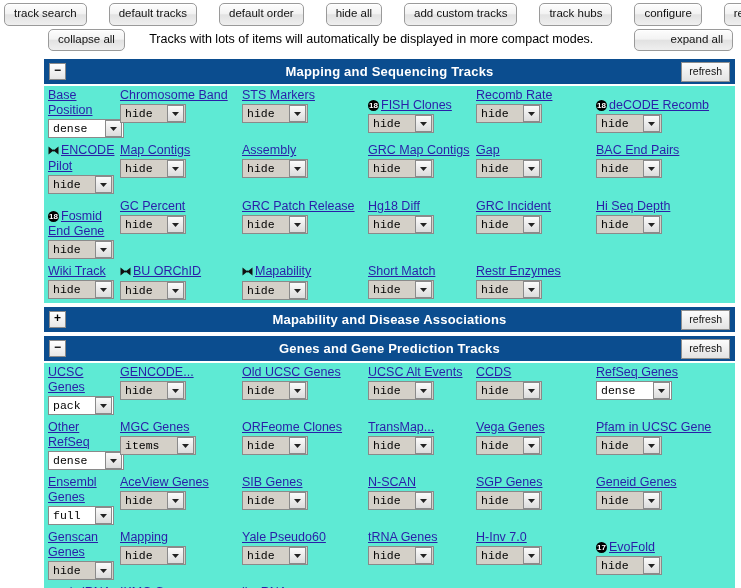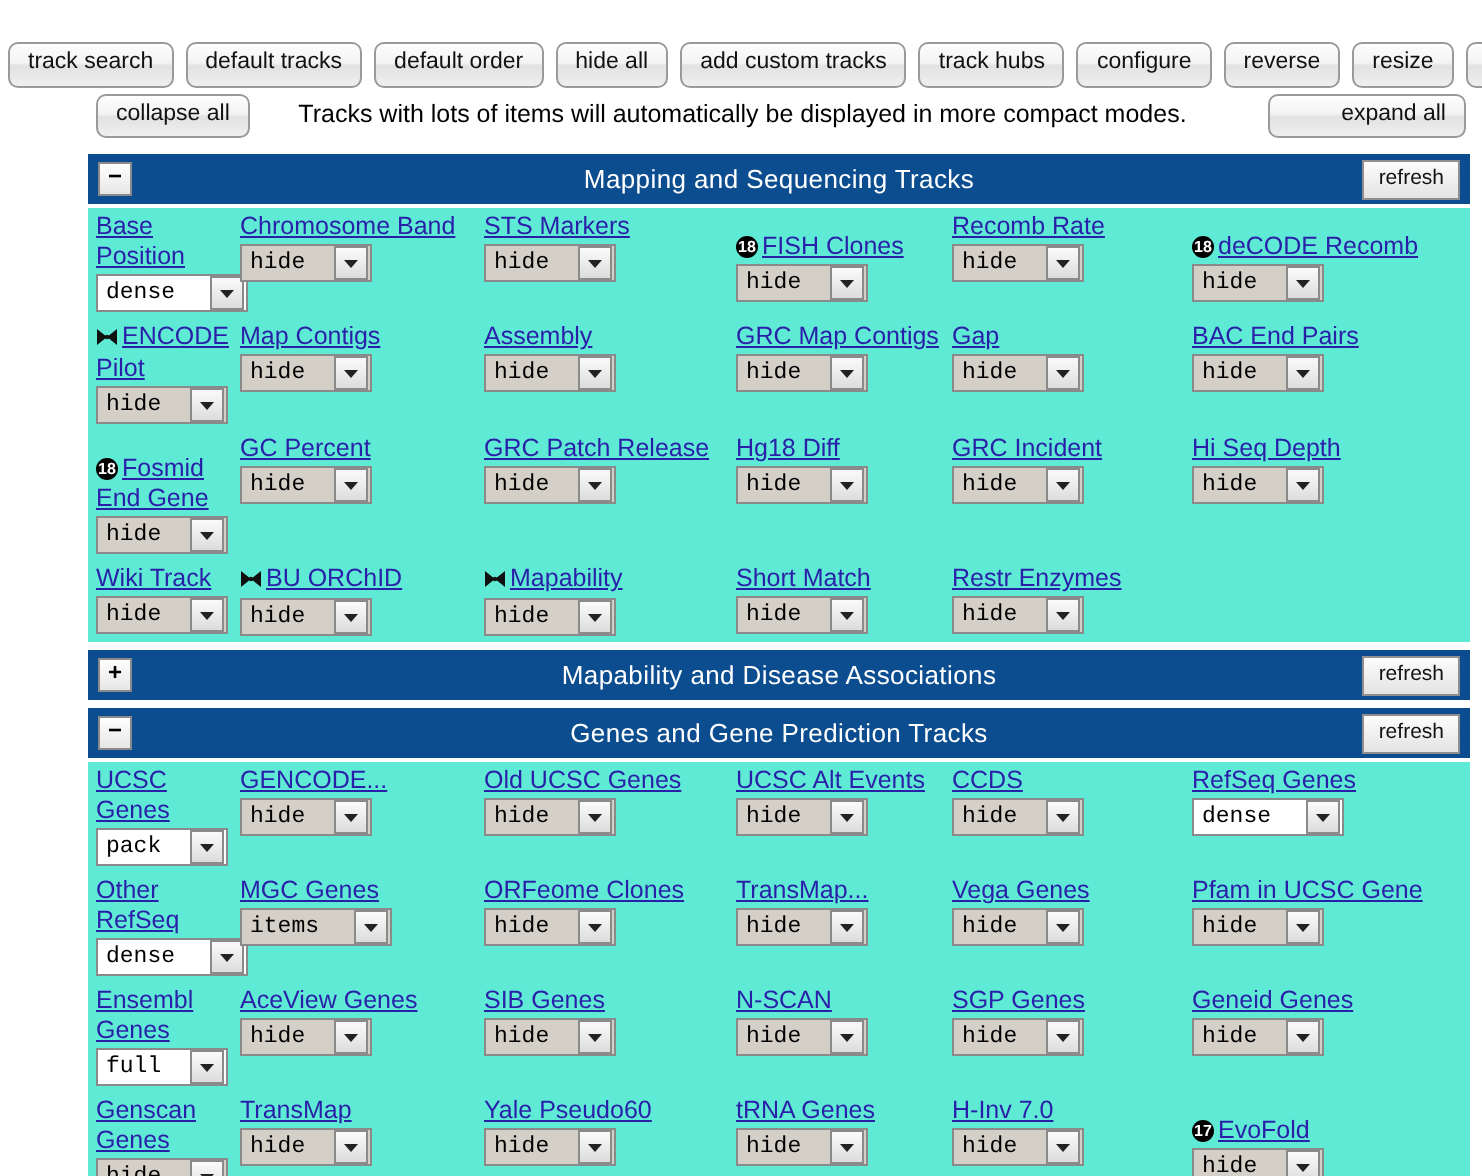--- a/index.html
+++ b/index.html
@@ -4,22 +4,22 @@
 <style>
   html,body{margin:0;padding:0;}
   body{
     width:741px;height:588px;overflow:hidden;
     background:#ffffff;
     font-family:"Liberation Sans", sans-serif;
     font-size:12px;color:#000;
   }
   
   .toolbar{
-    display:flex;align-items:center;gap:6px;
-    padding:21px 4px 2px 4px;
+    display:flex;align-items:center;gap:22px;
+    padding:3px 4px 2px 4px;
     background:#ffffff;
   }
   .btn{
     font-family:"Liberation Sans", sans-serif;
     font-size:11.5px;line-height:1;
     color:#111;
     padding:4px 9px 5px 9px;
     border:1px solid #9a9a9a;
     border-radius:5px;
     background:linear-gradient(to bottom,#fdfdfd 0%,#f3f3f3 45%,#e2e2e2 52%,#efefef 100%);
@@ -47,21 +47,21 @@
   .sec-header{
     position:relative;
     margin:4px 6px 0 44px;
     height:23px;
     background:#0b4d8f;
     border:1px solid #0b4d8f;
     display:flex;align-items:center;justify-content:center;
   }
   .sec-title{
     color:#ffffff;
-    font-weight:normal;
+    font-weight:bold;
     font-size:13px;
     letter-spacing:.2px;
   }
   .sec-toggle{
     position:absolute;left:4px;top:3px;
     width:15px;height:15px;
     background:linear-gradient(to bottom,#ffffff,#e6e6e6);
     border:1px solid #8a8a8a;
     font-size:12px;line-height:13px;text-align:center;
     color:#000;font-weight:bold;
@@ -563,21 +563,21 @@
         </div>
         <div class="trow">
           <div class="cell c0"><a class="tlabel"><span>Genscan Genes</span></a><div class="sel">
               <span class="val">hide</span>
               <span class="arrow">
                 <svg width="7" height="4" viewBox="0 0 7 4" aria-hidden="true">
                   <path d="M0 0 L7 0 L3.5 4 Z" fill="#222"></path>
                 </svg>
               </span>
             </div></div>
-          <div class="cell c1"><a class="tlabel"><span>TransMap</span></a><div class="sel">
+          <div class="cell c1"><a class="tlabel"><span>Mapping</span></a><div class="sel">
               <span class="val">hide</span>
               <span class="arrow">
                 <svg width="7" height="4" viewBox="0 0 7 4" aria-hidden="true">
                   <path d="M0 0 L7 0 L3.5 4 Z" fill="#222"></path>
                 </svg>
               </span>
             </div></div>
           <div class="cell c2"><a class="tlabel"><span>Yale Pseudo60</span></a><div class="sel">
               <span class="val">hide</span>
               <span class="arrow">

